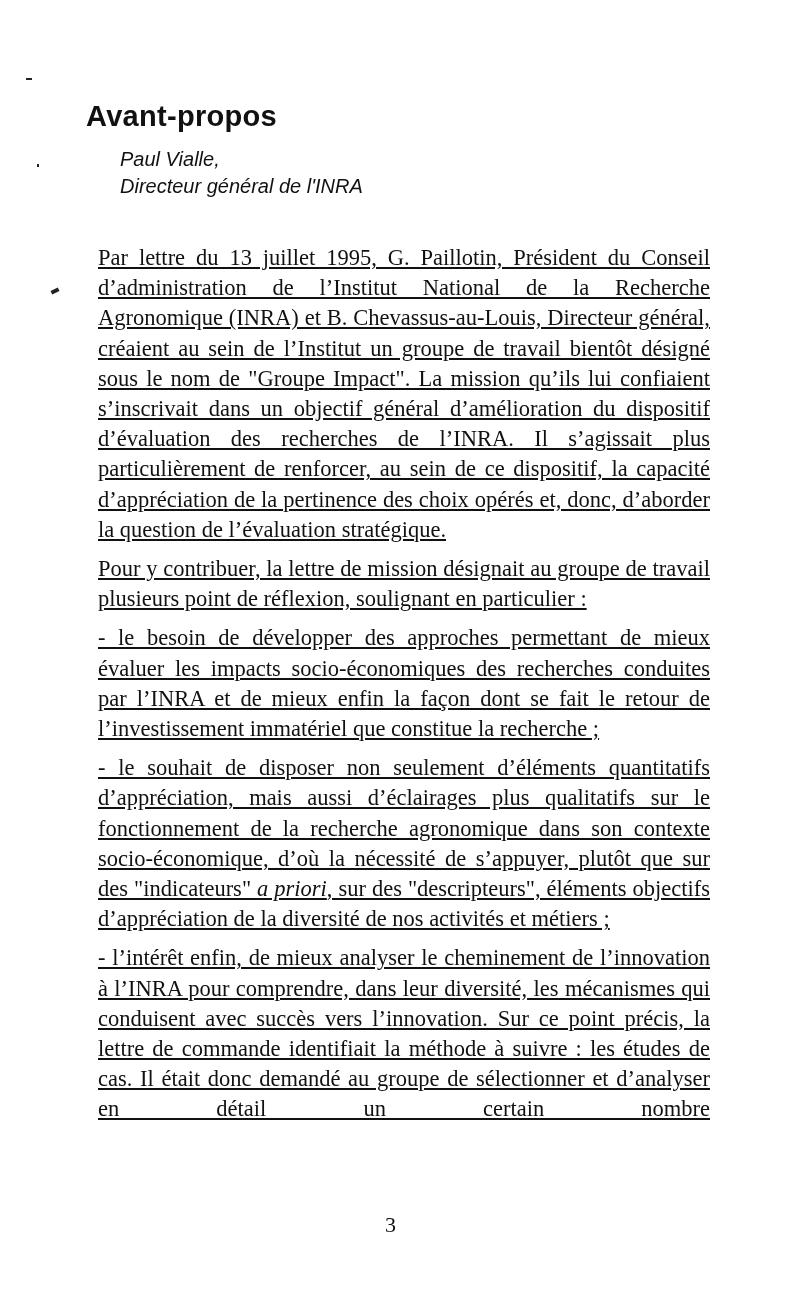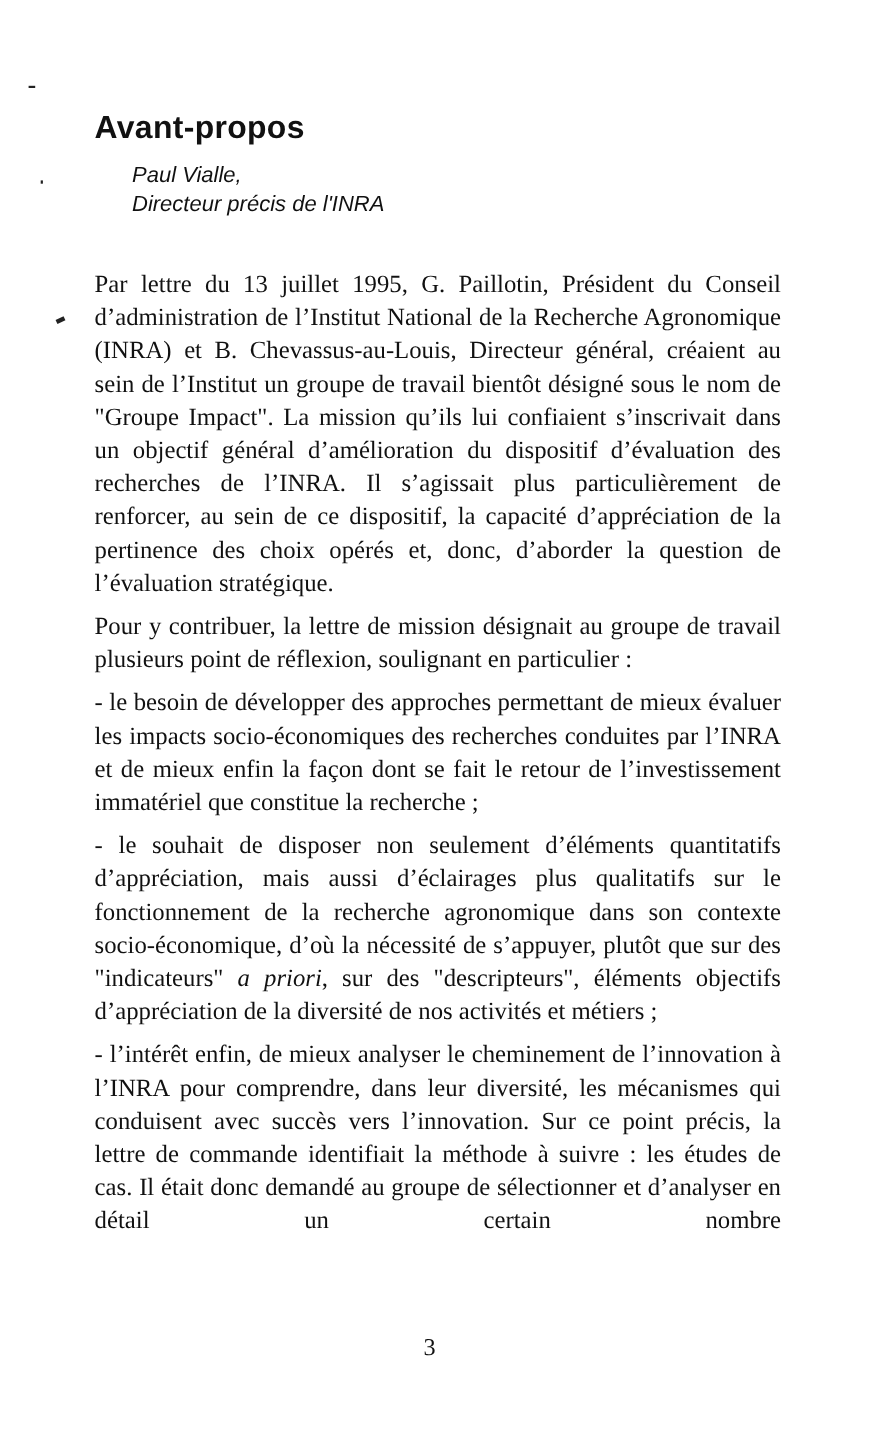--- a/index.html
+++ b/index.html
@@ -38,21 +38,22 @@
       position: absolute;
       left: 82px;
       top: 243px;
       width: 628px;
       font-family: "Liberation Serif", serif;
       font-size: 22.5px;
       line-height: 30.2px;
       text-align: justify;
     }
     .body-text p {
-      margin: 0 0 9px 4px;
+      margin: 0 0 9px 16px;
+      text-decoration: underline;
     }
     .body-text p.bullet {
       margin-bottom: 9px;
     }
     .page-number {
       position: absolute;
       left: 385px;
       top: 1212px;
       font-family: "Liberation Serif", serif;
       font-size: 22px;
@@ -62,21 +63,21 @@
       background: #222;
     }
   </style>
 </head>
 <body>
 
 <h1 class="title">Avant-propos</h1>
 
 <div class="author">
   <div>Paul Vialle,</div>
-  <div>Directeur précis de l'INRA</div>
+  <div>Directeur général de l'INRA</div>
 </div>
 
 <div class="body-text">
   <p>Par lettre du 13 juillet 1995, G. Paillotin, Président du Conseil d’administration de l’Institut National de la Recherche Agronomique (INRA) et B. Chevassus-au-Louis, Directeur général, créaient au sein de l’Institut un groupe de travail bientôt désigné sous le nom de "Groupe Impact". La mission qu’ils lui confiaient s’inscrivait dans un objectif général d’amélioration du dispositif d’évaluation des recherches de l’INRA. Il s’agissait plus particulièrement de renforcer, au sein de ce dispositif, la capacité d’appréciation de la pertinence des choix opérés et, donc, d’aborder la question de l’évaluation stratégique.</p>
   <p>Pour y contribuer, la lettre de mission désignait au groupe de travail plusieurs point de réflexion, soulignant en particulier :</p>
   <p class="bullet">- le besoin de développer des approches permettant de mieux évaluer les impacts socio-économiques des recherches conduites par l’INRA et de mieux enfin la façon dont se fait le retour de l’investissement immatériel que constitue la recherche ;</p>
   <p class="bullet"><span>- le souhait de disposer non seulement d’éléments quantitatifs d’appréciation, mais aussi d’éclairages plus qualitatifs sur le fonctionnement de la recherche agronomique dans son contexte socio-économique, d’où la nécessité de s’appuyer, plutôt que sur des "indicateurs" </span><em>a priori</em><span>, sur des "descripteurs", éléments objectifs d’appréciation de la diversité de nos activités et métiers ;</span></p>
   <p class="bullet" style="text-align-last: justify;">- l’intérêt enfin, de mieux analyser le cheminement de l’innovation à l’INRA pour comprendre, dans leur diversité, les mécanismes qui conduisent avec succès vers l’innovation. Sur ce point précis, la lettre de commande identifiait la méthode à suivre : les études de cas. Il était donc demandé au groupe de sélectionner et d’analyser en détail un certain nombre</p>
 </div>
 

